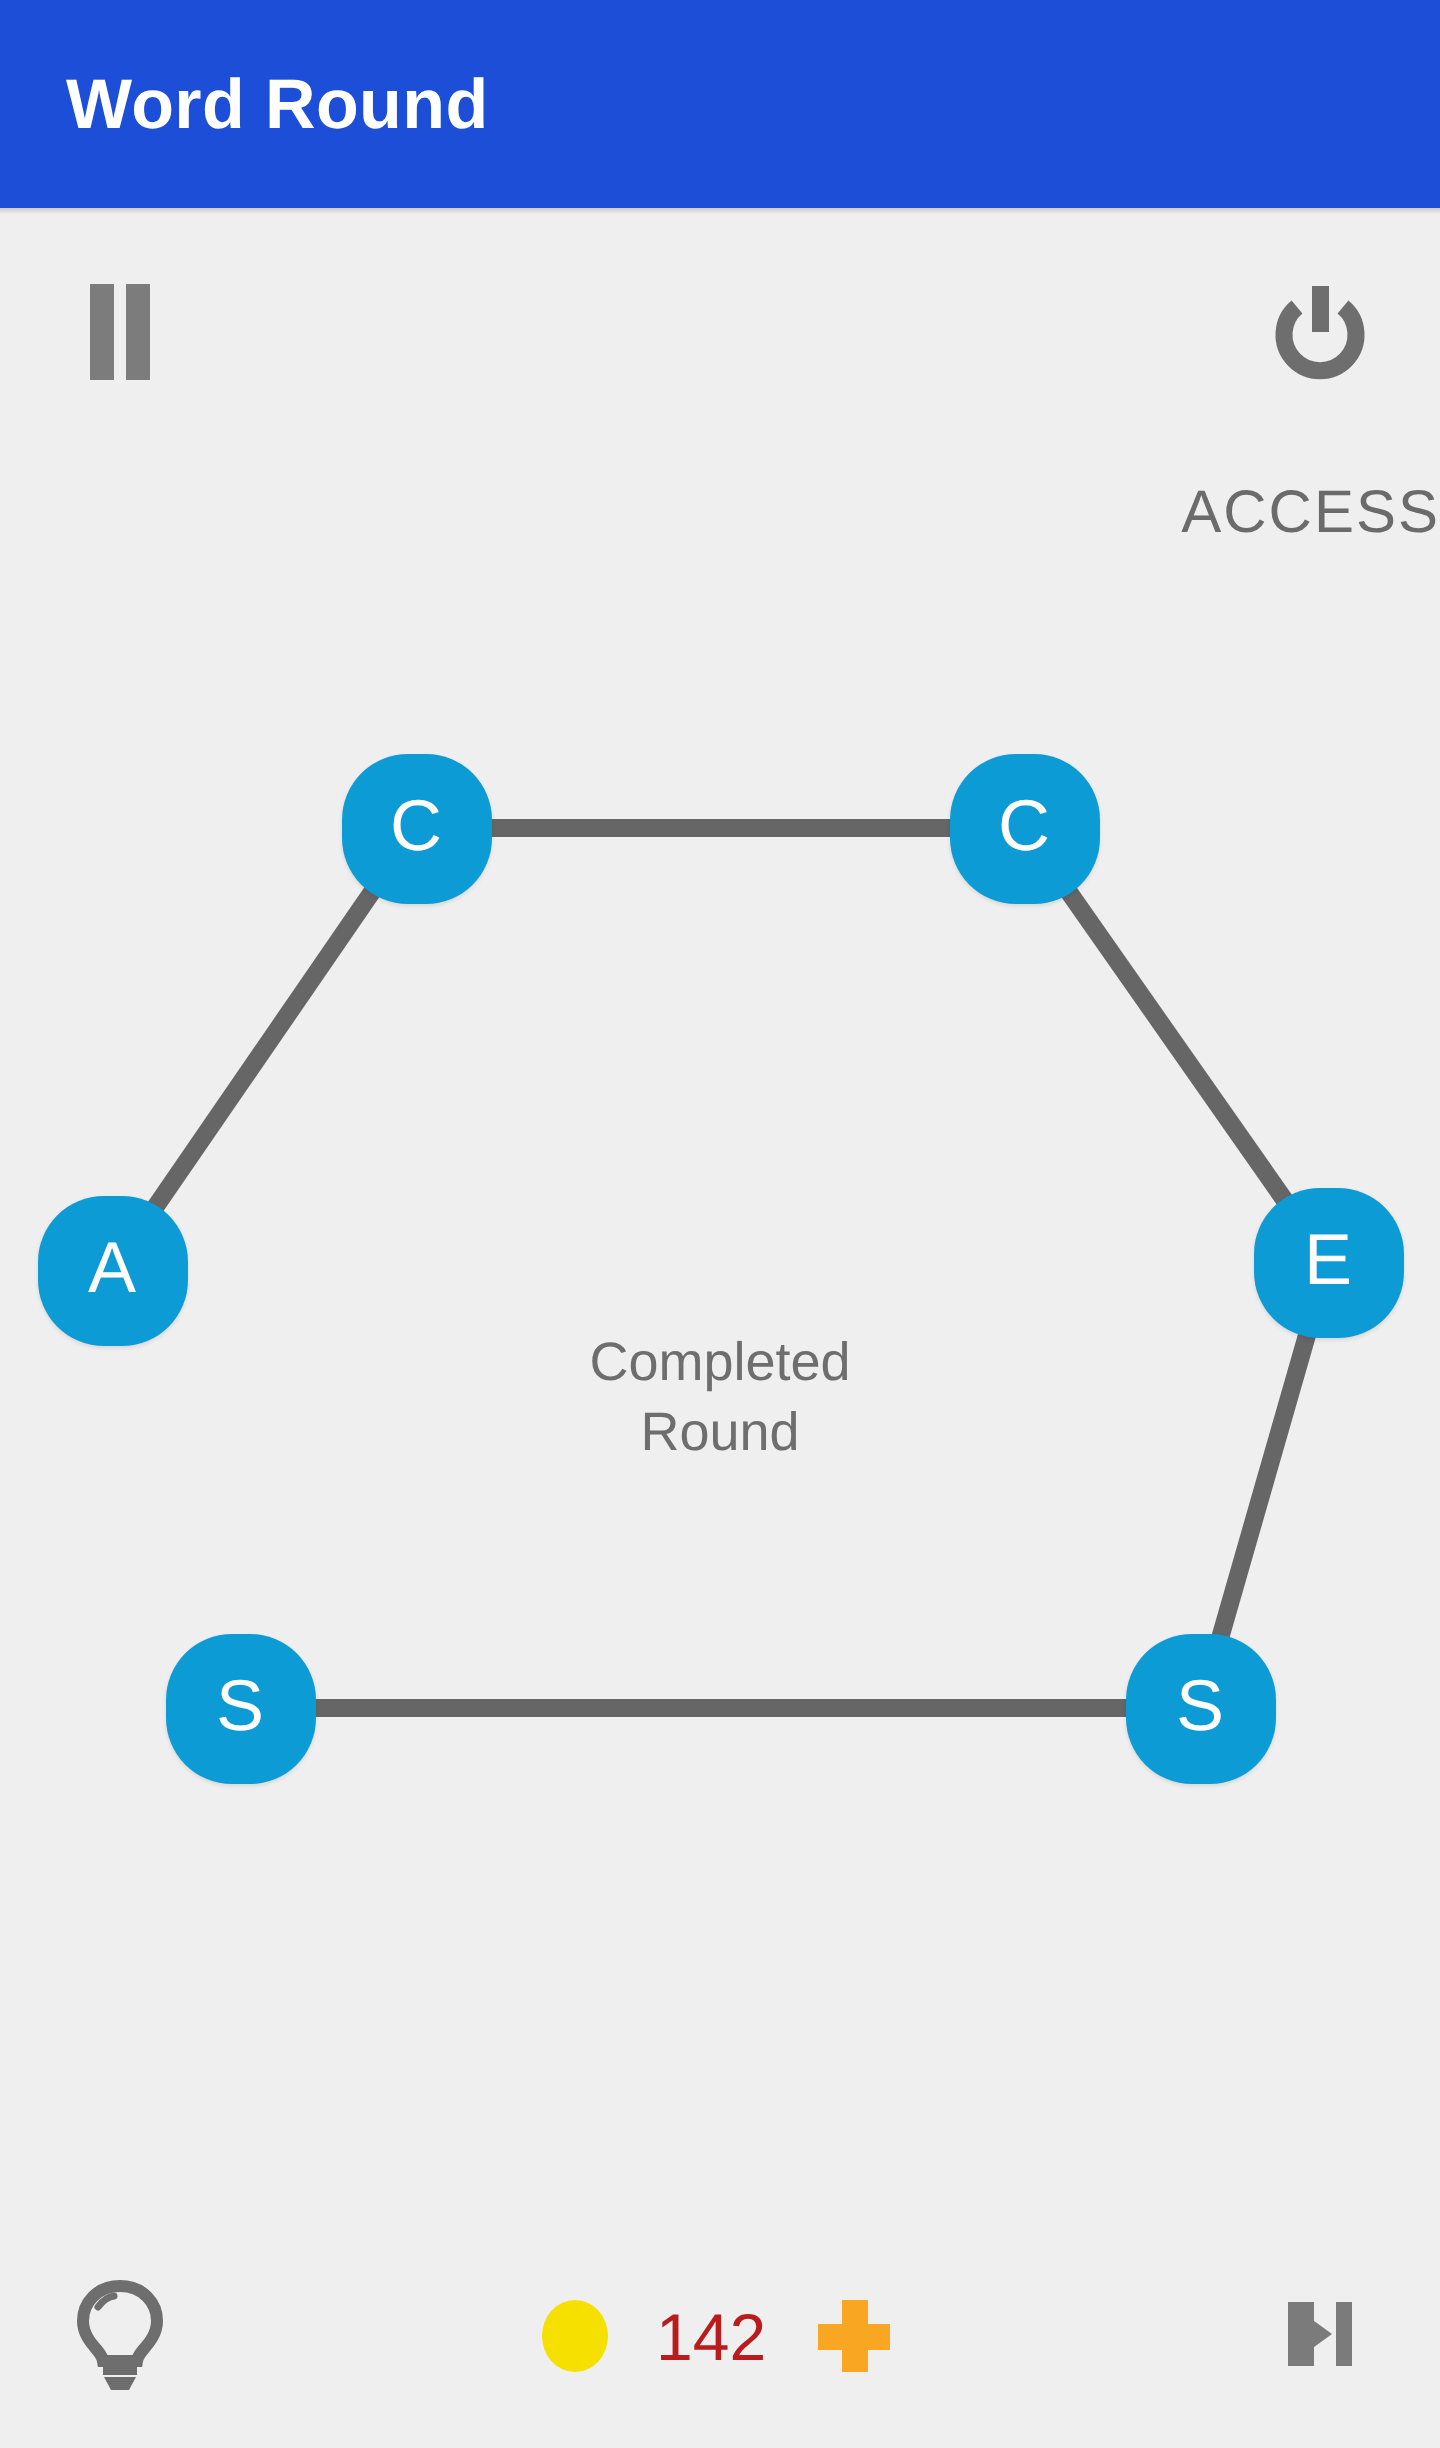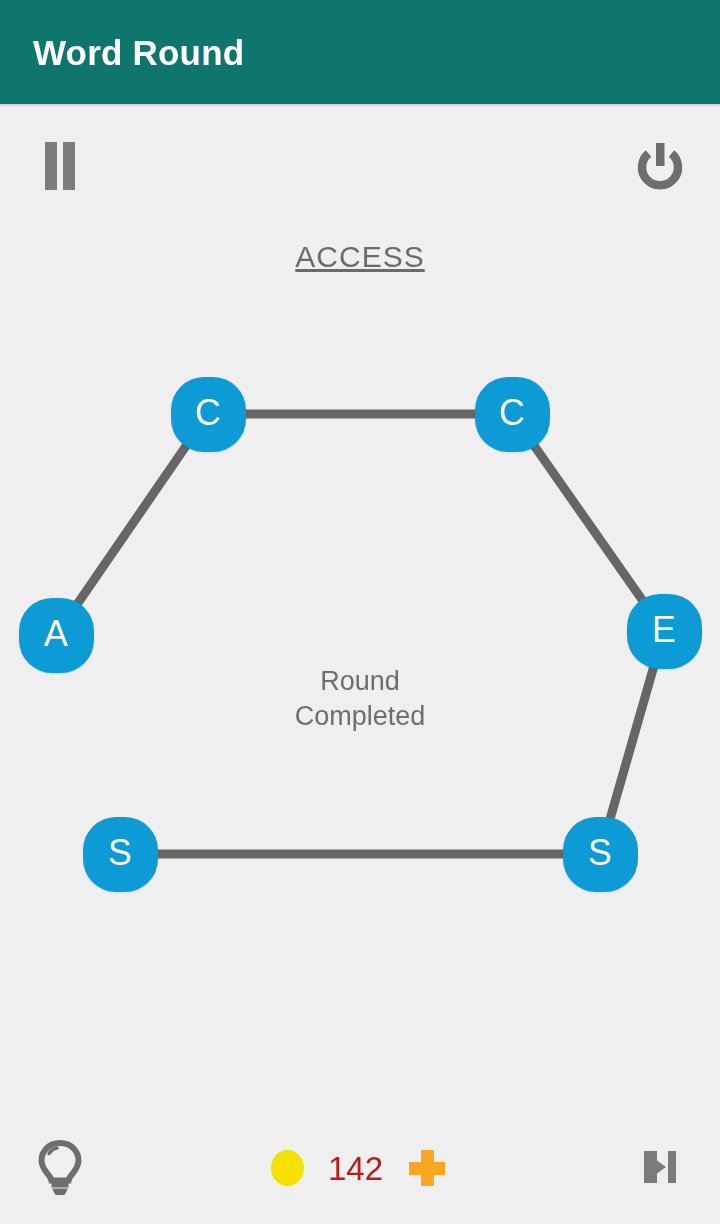--- a/index.html
+++ b/index.html
@@ -8,21 +8,21 @@
     background:#efeff0;
     font-family:"Liberation Sans", sans-serif;
     overflow:hidden;
     position:relative;
   }
   #app{position:relative;width:720px;height:1224px;overflow:hidden;background:#efeff0;}
 
   
   .appbar{
     position:absolute;left:0;top:0;width:720px;height:104px;
-    background:#0f766e;
+    background:#1d4ed8;
     display:flex;align-items:center;
   }
   .appbar-title{
     color:#ffffff;
     font-size:35px;
     font-weight:bold;
     letter-spacing:0.2px;
     margin-left:33px;
     line-height:1;
   }
@@ -36,26 +36,25 @@
     position:absolute;left:0;top:104px;width:720px;height:105px;
   }
   .icon-btn{
     position:absolute;
     display:flex;align-items:center;justify-content:center;
   }
   .pause-btn{left:22px;top:128px;width:76px;height:76px;}
   .power-btn{left:622px;top:128px;width:76px;height:76px;}
   .round-name{
     position:absolute;left:0;top:132px;width:720px;
-    text-align:center;
+    text-align:right;
     font-size:30px;
     color:#6b6b6b;
     letter-spacing:1px;
     line-height:42px;
-    text-decoration:underline;
   }
 
   
   .pause-glyph{position:relative;width:32px;height:48px;}
   .pause-glyph i{
     position:absolute;top:0;width:12px;height:48px;background:#7c7c7c;display:block;
   }
   .pause-glyph i.b1{left:1px;}
   .pause-glyph i.b2{left:19px;}
 
@@ -145,22 +144,22 @@
       <g id="links" stroke="#666666" stroke-width="9" stroke-linecap="butt">
           <line x1="208" y1="205" x2="512" y2="205"></line>
           <line x1="512" y1="205" x2="664" y2="422"></line>
           <line x1="664" y1="422" x2="600" y2="645"></line>
           <line x1="600" y1="645" x2="120" y2="645"></line>
           <line x1="56" y1="426" x2="208" y2="205"></line>
         </g>
     </svg>
 
     <div class="center-msg">
+      <div>Completed</div>
       <div>Round</div>
-      <div>Completed</div>
     </div>
 
     <div id="nodes">
         <div class="node" style="left: 170.5px; top: 167.5px; background: rgb(13, 155, 214);">
           <span>C</span>
         </div>
         <div class="node" style="left: 474.5px; top: 167.5px; background: rgb(13, 155, 214);">
           <span>C</span>
         </div>
         <div class="node" style="left: 626.5px; top: 384.5px; background: rgb(13, 155, 214);">

